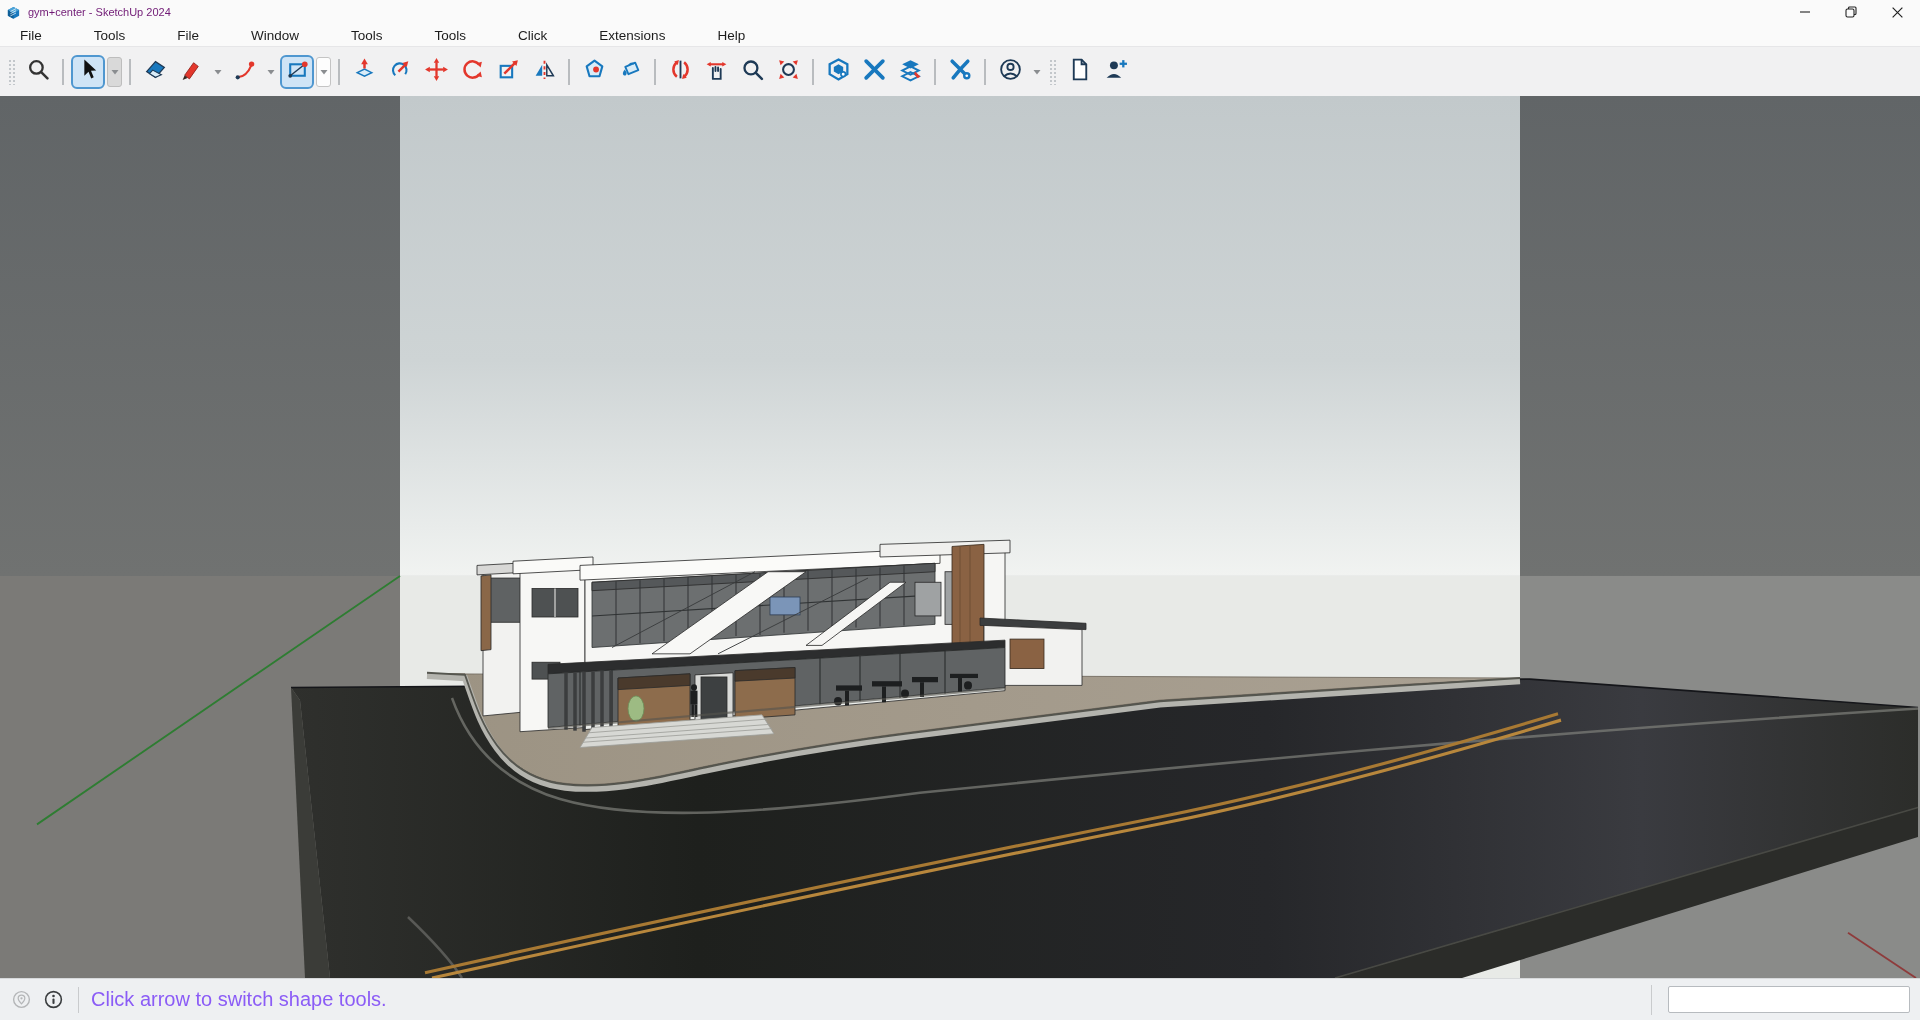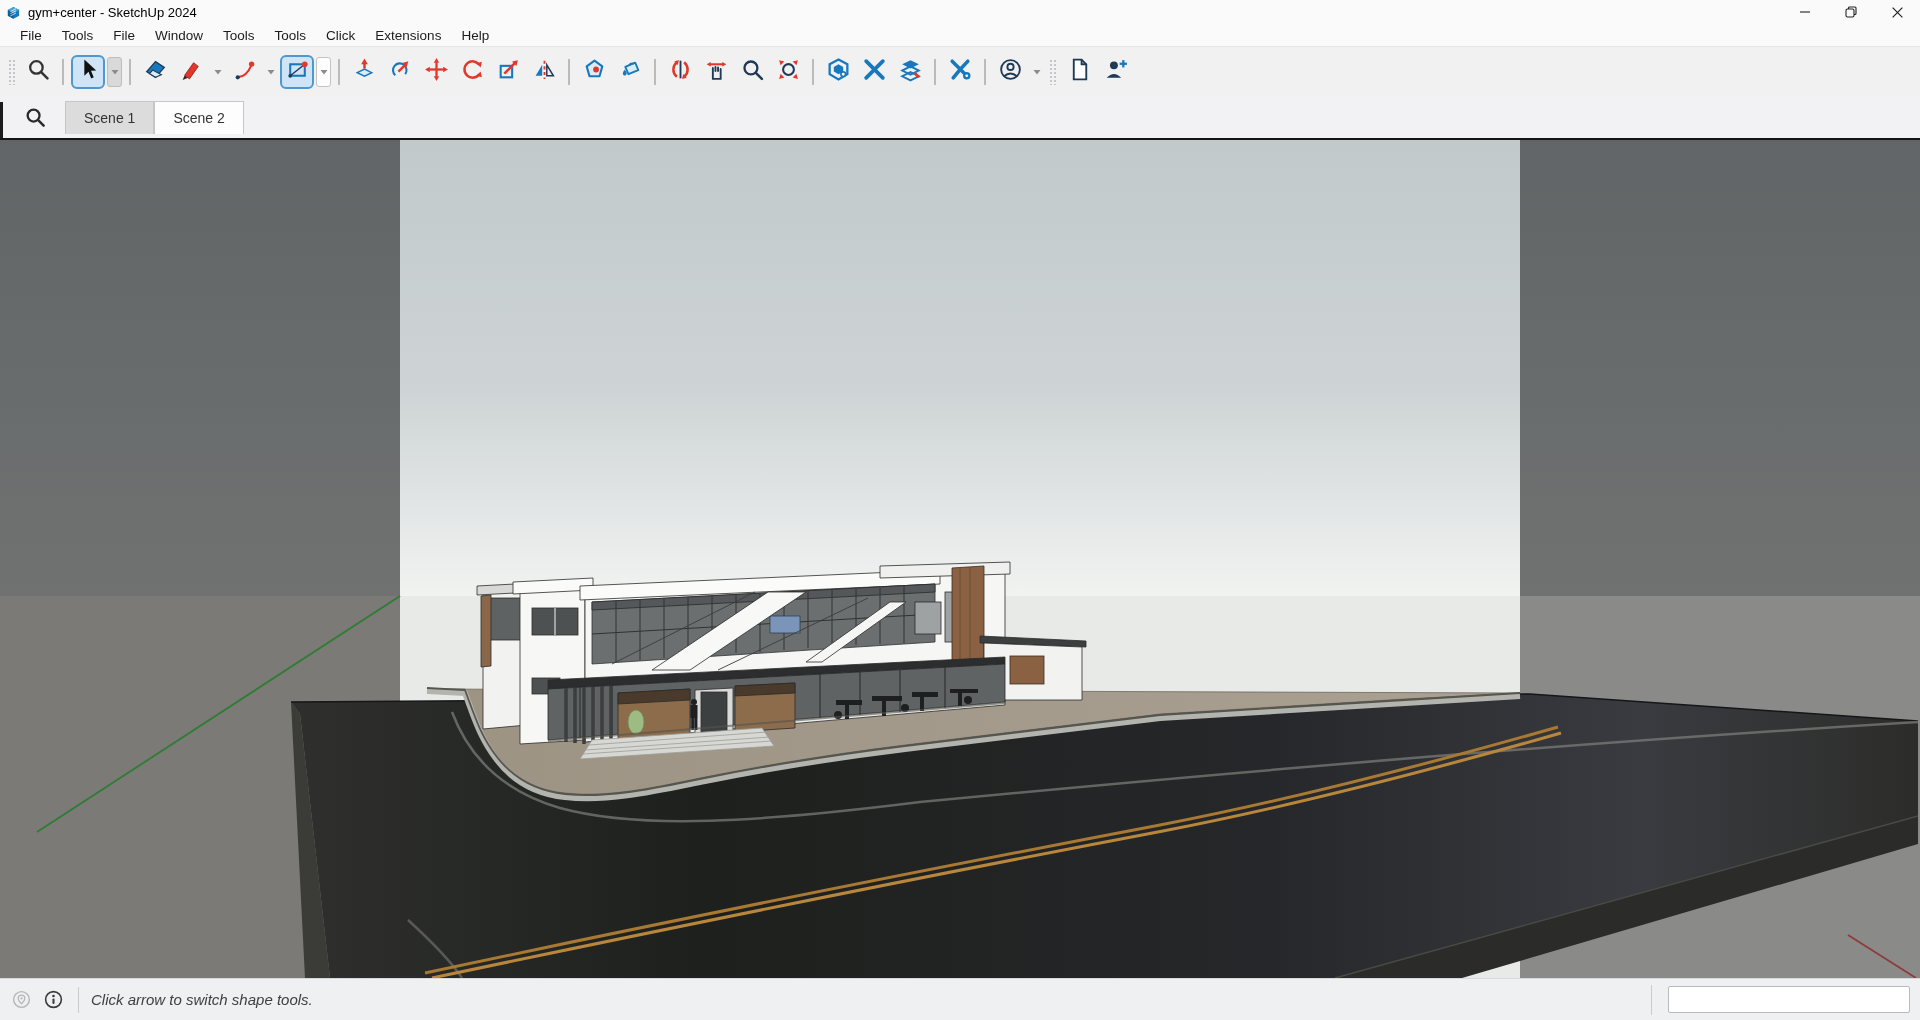--- a/index.html
+++ b/index.html
@@ -3,28 +3,28 @@
 <meta charset="utf-8">
 <style>
   * { margin:0; padding:0; box-sizing:border-box; }
   html,body { width:1920px; height:1020px; overflow:hidden;
     font-family:"Liberation Sans", sans-serif; background:#fafafa; }
   .app { width:1920px; height:1020px; display:flex; flex-direction:column; }
 
   
   .titlebar { height:24px; background:#fafafa; display:flex; align-items:center; flex:0 0 auto; }
   .titlebar .logo { width:15px; height:15px; margin:0 7px 0 6px; }
-  .titlebar .title { font-size:13px; color:#000000;text-align:right; }
+  .titlebar .title { font-size:11px; color:#701a75;text-align:right; }
   .win-controls { margin-left:auto; display:flex; height:100%; }
   .win-btn { width:46px; height:100%; display:flex; align-items:center; justify-content:center;
     color:#222; font-size:12px; cursor:default; }
   .win-btn svg { display:block; }
 
   
-  .menubar { height:22px; background:#fafafa; display:flex; align-items:center; padding-left:10px; flex:0 0 auto; }
+  .menubar { height:22px; background:#fafafa; display:flex; align-items:center; padding-left:10px; flex:0 0 auto;gap:32px; }
   .menu-item { font-size:13.5px; color:#1c1c1c; padding:2px 10px; }
 
   
   .toolbar { height:50px; background:#f1f1f2; display:flex; align-items:center; padding:0 4px; flex:0 0 auto;
     border-top:1px solid #e6e6e8; }
   .tb-btn { width:34px; height:34px; display:flex; align-items:center; justify-content:center;
     border-radius:6px; border:2px solid transparent; margin:0 1px; }
   .tb-btn.active { background:#cfe4f6; border-color:#4f97d0; }
   .tb-sep { width:2px; height:26px; background:#b9bcbf; margin:0 6px; }
   .tb-handle { width:8px; height:26px; margin:0 4px;
@@ -47,21 +47,21 @@
 
   
   .viewport { flex:1 1 auto; position:relative; background:#6a6c6d; overflow:hidden; }
   .viewport svg { position:absolute; inset:0; display:block; }
 
   
   .statusbar { height:42px; background:#eef0f2; border-top:1px solid #d7d9db; display:flex; align-items:center;
     padding:0 10px; flex:0 0 auto; }
   .sb-icon { width:22px; height:22px; margin-right:10px; display:flex; align-items:center; justify-content:center; }
   .sb-sep { width:1px; height:26px; background:#c9cbcd; margin:0 12px 0 4px; }
-  .sb-msg { font-size:15px; color:#404040;font-style:italic; }
+  .sb-msg { font-size:20px; color:#8b5cf6; }
   .sb-right { margin-left:auto; display:flex; align-items:center; }
   .sb-right .sb-sep2 { width:1px; height:30px; background:#c9cbcd; margin-right:16px; }
   .measure-box { width:242px; height:27px; background:#fff; border:1px solid #b7bbbf; border-radius:2px;
     font-size:13px; color:#333; padding:0 6px; font-family:"Liberation Sans", sans-serif; }
 </style>
 </head>
 <body>
 
 <div class="app">
 
@@ -326,31 +326,20 @@
       <div class="tb-btn">
         <span><svg viewBox="0 0 24 24" width="25" height="25">
             <circle cx="10.5" cy="8" r="3.8" fill="#1e3a56"></circle>
             <path d="M3.5,20 Q10.5,12.5 17.5,20 Z" fill="#1e3a56"></path>
             <line x1="19.5" y1="3" x2="19.5" y2="10" stroke="#1878be" stroke-width="2.2"></line>
             <line x1="16" y1="6.5" x2="23" y2="6.5" stroke="#1878be" stroke-width="2.2"></line>
           </svg></span>
       </div>
     </div>
 
-  <div class="tabbar" id="tabbar">
-    <span class="tabbar-edge"></span>
-    <span class="tab-search">
-      <svg viewBox="0 0 24 24" width="23" height="23">
-        <circle cx="10" cy="10" r="6.2" fill="none" stroke="#2a2a2a" stroke-width="2.4"></circle>
-        <line x1="14.8" y1="14.8" x2="20.5" y2="20.5" stroke="#2a2a2a" stroke-width="2.6" stroke-linecap="round"></line>
-      </svg>
-    </span>
-  <div class="scene-tab inactive">Scene 1</div>
-      <div class="scene-tab active">Scene 2</div>
-    </div>
 
   <div class="viewport">
     <svg viewBox="0 0 1920 838" width="100%" height="100%" preserveAspectRatio="none">
       <defs>
         <linearGradient id="bandSky" x1="0" y1="0" x2="0" y2="1">
           <stop offset="0" stop-color="#c2c9cb"></stop>
             <stop offset="0.55" stop-color="#ced4d5"></stop>
           <stop offset="0.9" stop-color="#e9eceb"></stop>
             <stop offset="1" stop-color="#f1f3f1"></stop>
         </linearGradient>

